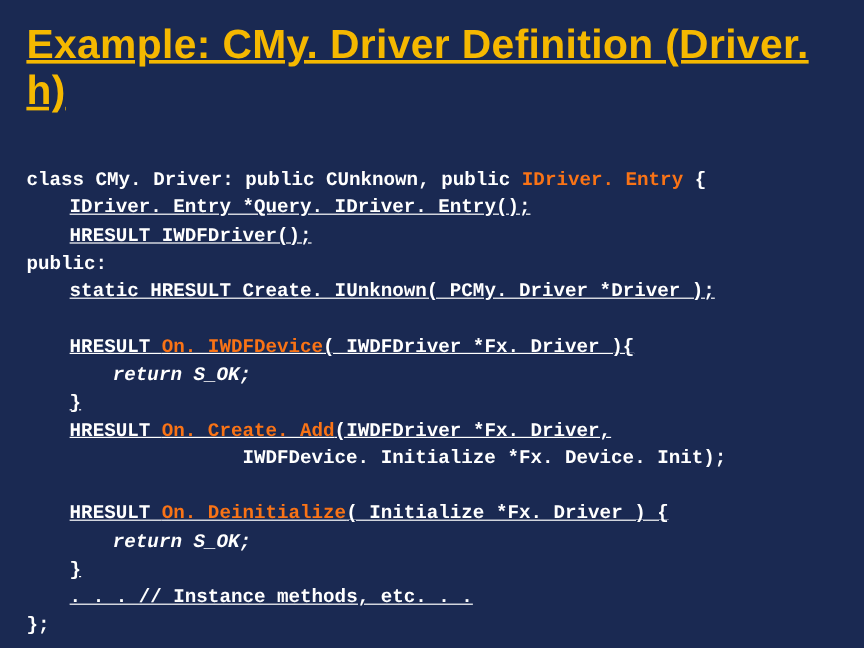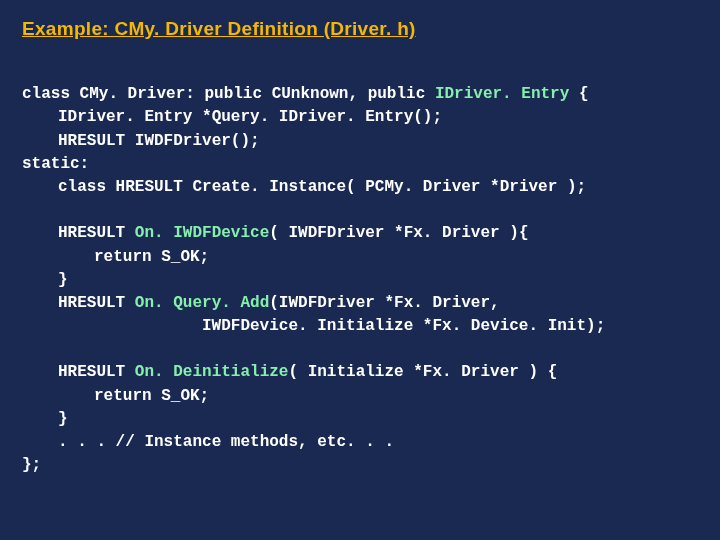--- a/index.html
+++ b/index.html
@@ -13,58 +13,58 @@
   }
   .slide {
     width: 720px;
     height: 540px;
     background: #1a2952;
     box-sizing: border-box;
     padding: 18px 22px;
   }
   .title {
     color: #f5b800;
-    font-size: 19px;
+    font-size: 34px;
     font-weight: bold;
     text-decoration: underline;
     margin-bottom: 20px;
     letter-spacing: 0.3px;
   }
   .code {
     font-family: "Courier New", Courier, monospace;
     font-size: 16px;
     font-weight: bold;
     line-height: 1.45;
     white-space: pre;
     color: #ffffff;
   }
   .code .hl {
-    color: #86efac;
+    color: #f97316;
   }
-  .code .ind1 { padding-left: 36px; display: inline-block; }
-  .code .ind2 { padding-left: 72px; display: inline-block; }
+  .code .ind1 { padding-left: 36px; display: inline-block; text-decoration: underline; }
+  .code .ind2 { padding-left: 72px; display: inline-block; font-style: italic; }
   .code .ind5 { padding-left: 180px; display: inline-block; }
 </style>
 </head>
 <body>
 
 <div class="slide">
   <div class="title">Example: CMy. Driver Definition (Driver. h)</div>
 
   <div class="code">
 <span><span>class CMy. Driver: public CUnknown, public </span><span class="hl">IDriver. Entry</span><span> {</span></span>
 <span class="ind1">IDriver. Entry *Query. IDriver. Entry();</span>
 <span class="ind1">HRESULT IWDFDriver();</span>
-<span>static:</span>
-<span class="ind1">class HRESULT Create. Instance( PCMy. Driver *Driver );</span>
+<span>public:</span>
+<span class="ind1">static HRESULT Create. IUnknown( PCMy. Driver *Driver );</span>
 
 <span class="ind1"><span>HRESULT </span><span class="hl">On. IWDFDevice</span><span>( IWDFDriver *Fx. Driver ){</span></span>
 <span class="ind2">return S_OK;</span>
 <span class="ind1">}</span>
-<span class="ind1"><span>HRESULT </span><span class="hl">On. Query. Add</span><span>(IWDFDriver *Fx. Driver,</span></span>
+<span class="ind1"><span>HRESULT </span><span class="hl">On. Create. Add</span><span>(IWDFDriver *Fx. Driver,</span></span>
 <span class="ind5">IWDFDevice. Initialize *Fx. Device. Init);</span>
 
 <span class="ind1"><span>HRESULT </span><span class="hl">On. Deinitialize</span><span>( Initialize *Fx. Driver ) {</span></span>
 <span class="ind2">return S_OK;</span>
 <span class="ind1">}</span>
 <span class="ind1">. . . // Instance methods, etc. . .</span>
 <span>};</span></div>
 </div>
 
 </body></html>

